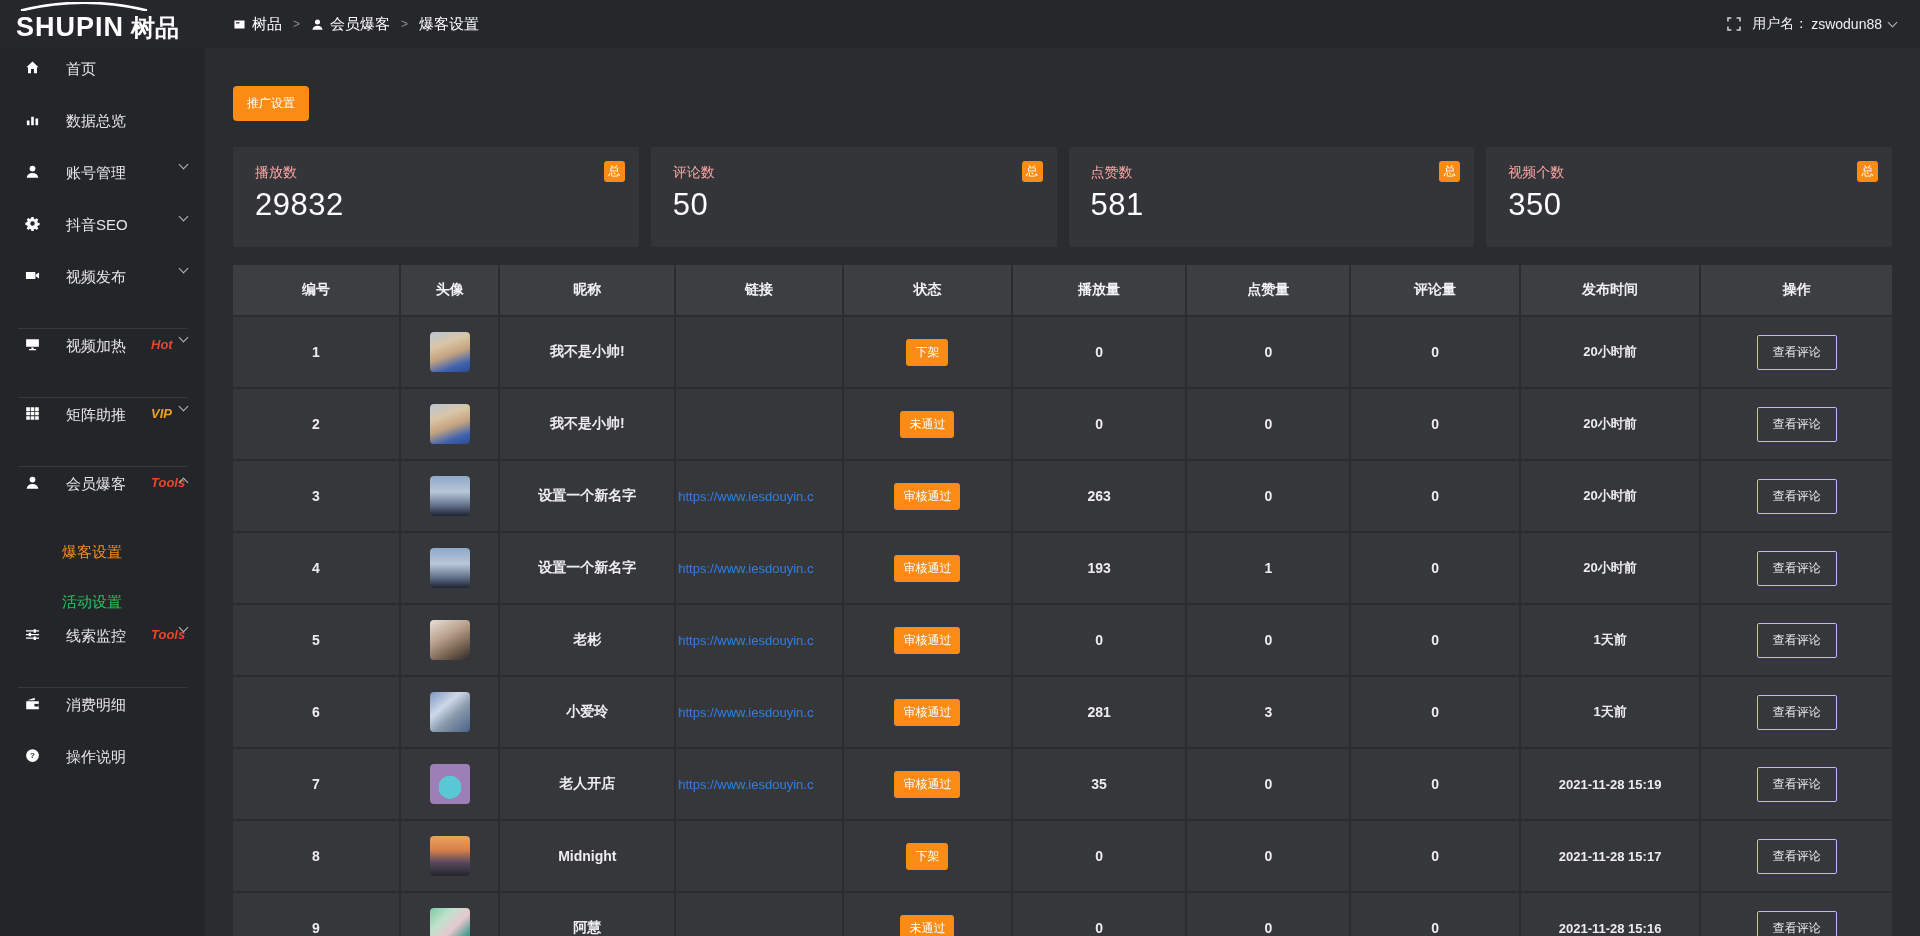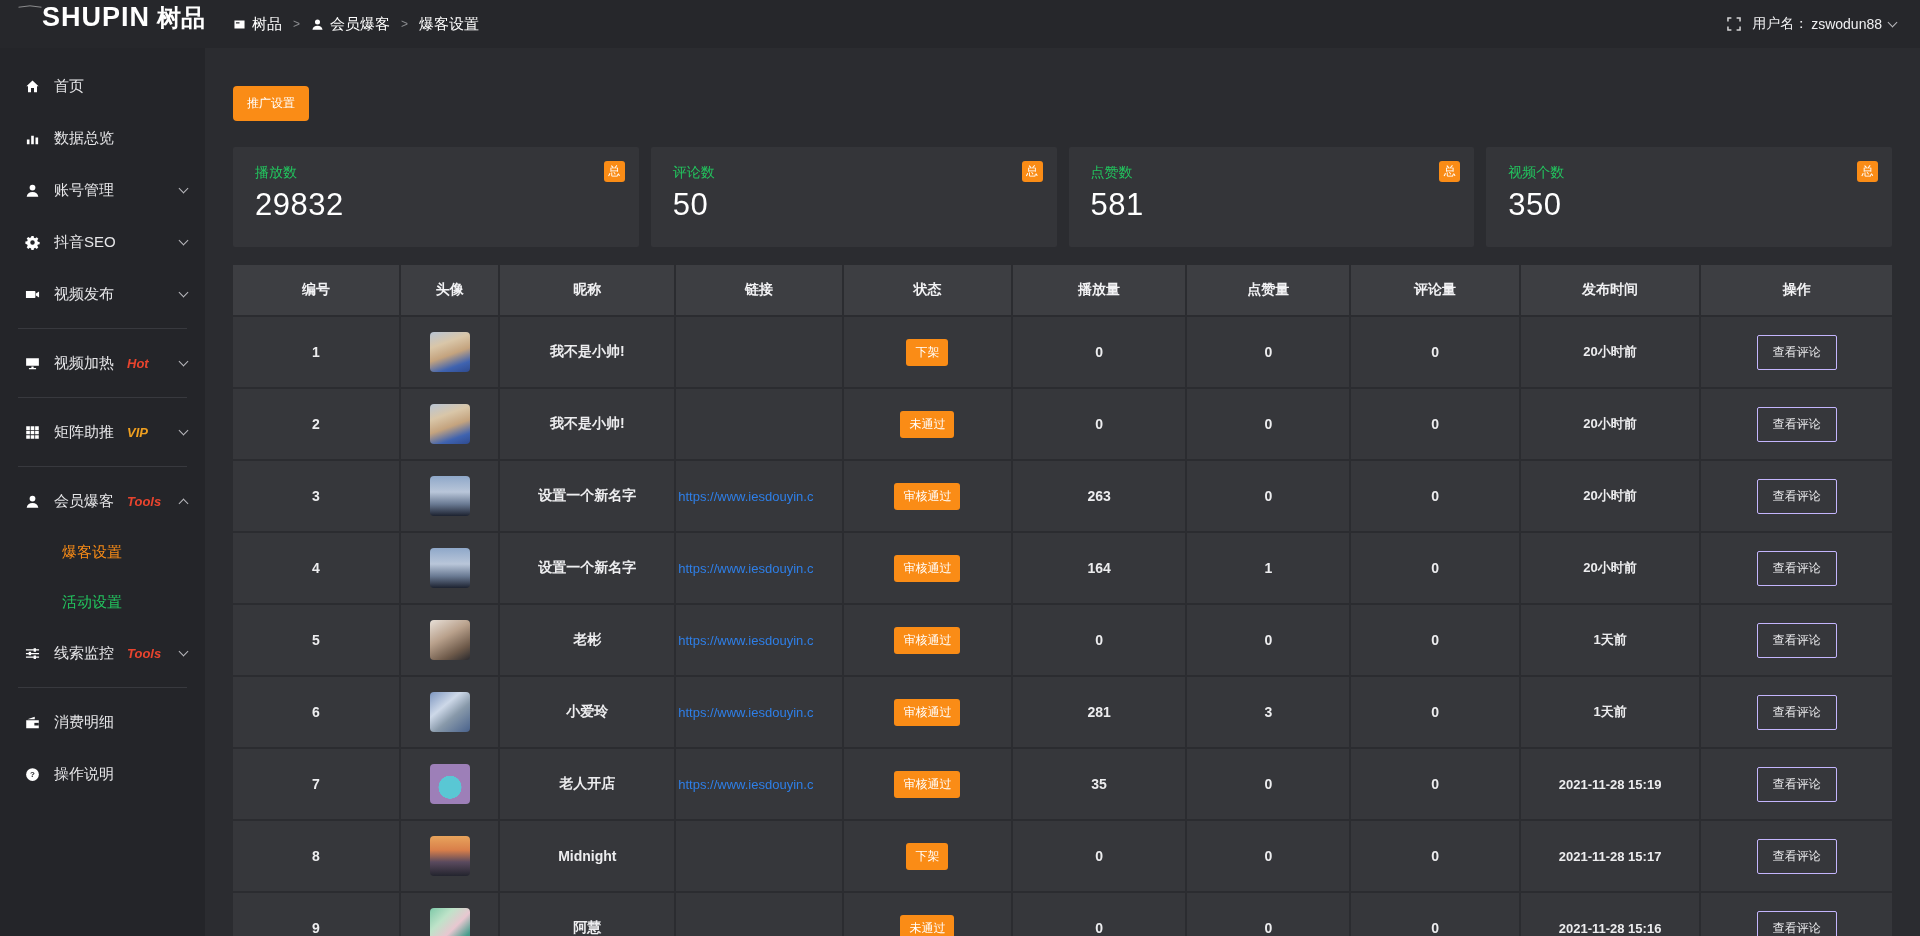--- a/index.html
+++ b/index.html
@@ -14,58 +14,58 @@
     --link:#2e7fe8;
     --txt:#e9e9ea;
   }
   *{margin:0;padding:0;box-sizing:border-box;}
   html,body{background:#1b1c1f;}
   body{font-family:"Liberation Sans","DejaVu Sans",sans-serif;color:var(--txt);}
   .app{width:1920px;height:936px;overflow:hidden;display:grid;
        grid-template-columns:205px 1fr;grid-template-rows:48px 1fr;
        background:var(--page-bg);}
   
-  .logo{grid-column:1;grid-row:1;background:var(--bar-bg);display:flex;flex-direction:row;
+  .logo{grid-column:1;grid-row:1;background:var(--bar-bg);display:flex;flex-direction:column;
         justify-content:center;padding:2px 0 4px 16px;}
   .logo-arc{display:block;margin:0 0 1px 2px;}
   .logo-line{display:flex;align-items:baseline;white-space:nowrap;}
   .logo-en{font-size:27px;font-weight:800;letter-spacing:1px;color:#fff;}
   .logo-cn{font-size:24px;font-weight:800;color:#fff;margin-left:7px;}
   
   .topbar{grid-column:2;grid-row:1;background:var(--bar-bg);display:flex;align-items:center;
           justify-content:space-between;padding:0 24px 0 28px;}
   .breadcrumb{display:flex;align-items:center;font-size:15px;color:#fff;}
   .bc-item{display:flex;align-items:center;gap:6px;cursor:pointer;}
   .bc-sep{color:#8b8c90;font-size:12px;margin:0 11px;}
   .topbar-right{display:flex;align-items:center;gap:10px;}
   .fs-btn{color:#d6d6d8;display:flex;align-items:center;cursor:pointer;}
   .user-box{display:flex;align-items:center;gap:7px;font-size:14px;color:#f0f0f2;cursor:pointer;}
   .chev{display:inline-block;width:7px;height:7px;border-right:1.5px solid #b9b9bd;
         border-bottom:1.5px solid #b9b9bd;transform:rotate(45deg);margin-top:-3px;}
   .chev.up{transform:rotate(-135deg);margin-top:4px;}
   
   .sidebar{grid-column:1;grid-row:2;background:var(--side-bg);padding-top:12px;overflow:hidden;}
-  .s-item{height:52px;display:flex;align-items:center;padding:0 16px 0 24px;cursor:pointer;
-          font-size:15px;color:#e6e6e8;position:relative;}
+  .s-item{height:52px;display:flex;align-items:flex-start;padding:0 16px 0 24px;cursor:pointer;
+          font-size:15px;color:#e6e6e8;position:relative;gap:12px;}
   .s-item .ic{width:16px;display:flex;justify-content:center;margin-right:14px;color:#fff;flex:none;}
   .s-badge{font-size:13px;font-weight:700;font-style:italic;margin-left:13px;}
   .s-chev{position:absolute;right:18px;}
   .s-sub{height:50px;display:flex;align-items:center;padding-left:62px;font-size:15px;
          color:#22c55e;cursor:pointer;}
   .s-sub.active{color:var(--orange);}
   .s-div{height:1px;background:#38393e;margin:8px 18px;}
   
   .content{grid-column:2;grid-row:2;background:var(--page-bg);padding:38px 28px 0 28px;overflow:hidden;}
   .promo-btn{background:var(--orange);color:#fff;border:none;border-radius:4px;font-size:12px;
              padding:9px 14px;cursor:pointer;font-family:inherit;}
   
   .cards{display:flex;gap:12px;margin-top:26px;}
   .card{flex:1;background:var(--card-bg);border-radius:2px;position:relative;
         padding:17px 22px 20px 22px;height:100px;}
-  .card-label{font-size:14px;color:#22c55e;}
+  .card-label{font-size:14px;color:#fca5a5;}
   .card-value{font-size:31px;font-weight:400;color:#fff;margin-top:5px;letter-spacing:.5px;}
   .card-badge{position:absolute;top:14px;right:14px;background:var(--orange);color:#fff;
               font-size:12px;width:21px;height:21px;border-radius:3px;display:flex;
               align-items:center;justify-content:center;}
   
   .table{margin-top:18px;}
   .t-row{display:grid;grid-template-columns:10% 6% 10.6% 10.1% 10.2% 10.5% 9.9% 10.2% 10.9% 11.6%;}
   .t-cell{display:flex;align-items:center;justify-content:center;border-left:2px solid var(--line);
           background:var(--row-bg);height:70px;font-size:14px;font-weight:600;color:#ededef;
           overflow:hidden;}
@@ -357,21 +357,21 @@
             <div class="t-cell">
               <div class="avatar av-sky"></div>
             </div>
             <div class="t-cell">设置一个新名字</div>
             <div class="t-cell cell-link">
               <a class="t-link" href="#">https://www.iesdouyin.c</a>
             </div>
             <div class="t-cell">
               <span class="status-badge">审核通过</span>
             </div>
-            <div class="t-cell">164</div>
+            <div class="t-cell">193</div>
             <div class="t-cell">1</div>
             <div class="t-cell">0</div>
             <div class="t-cell cell-time">20小时前</div>
             <div class="t-cell">
               <button class="view-btn">查看评论</button>
             </div>
           </div>
           <div class="t-row">
             <div class="t-cell">5</div>
             <div class="t-cell">

